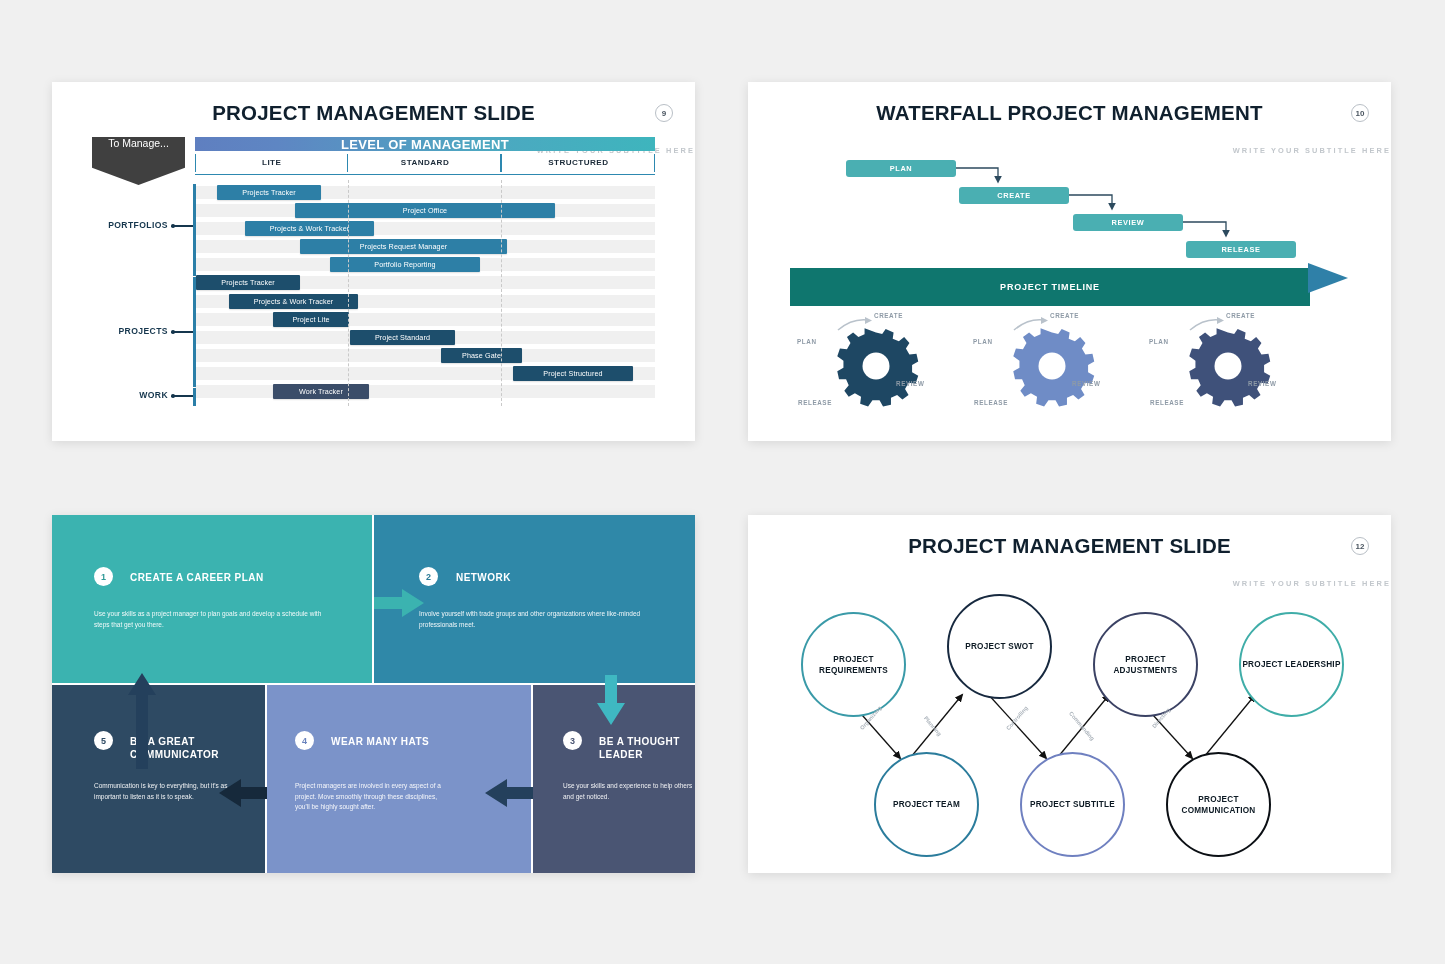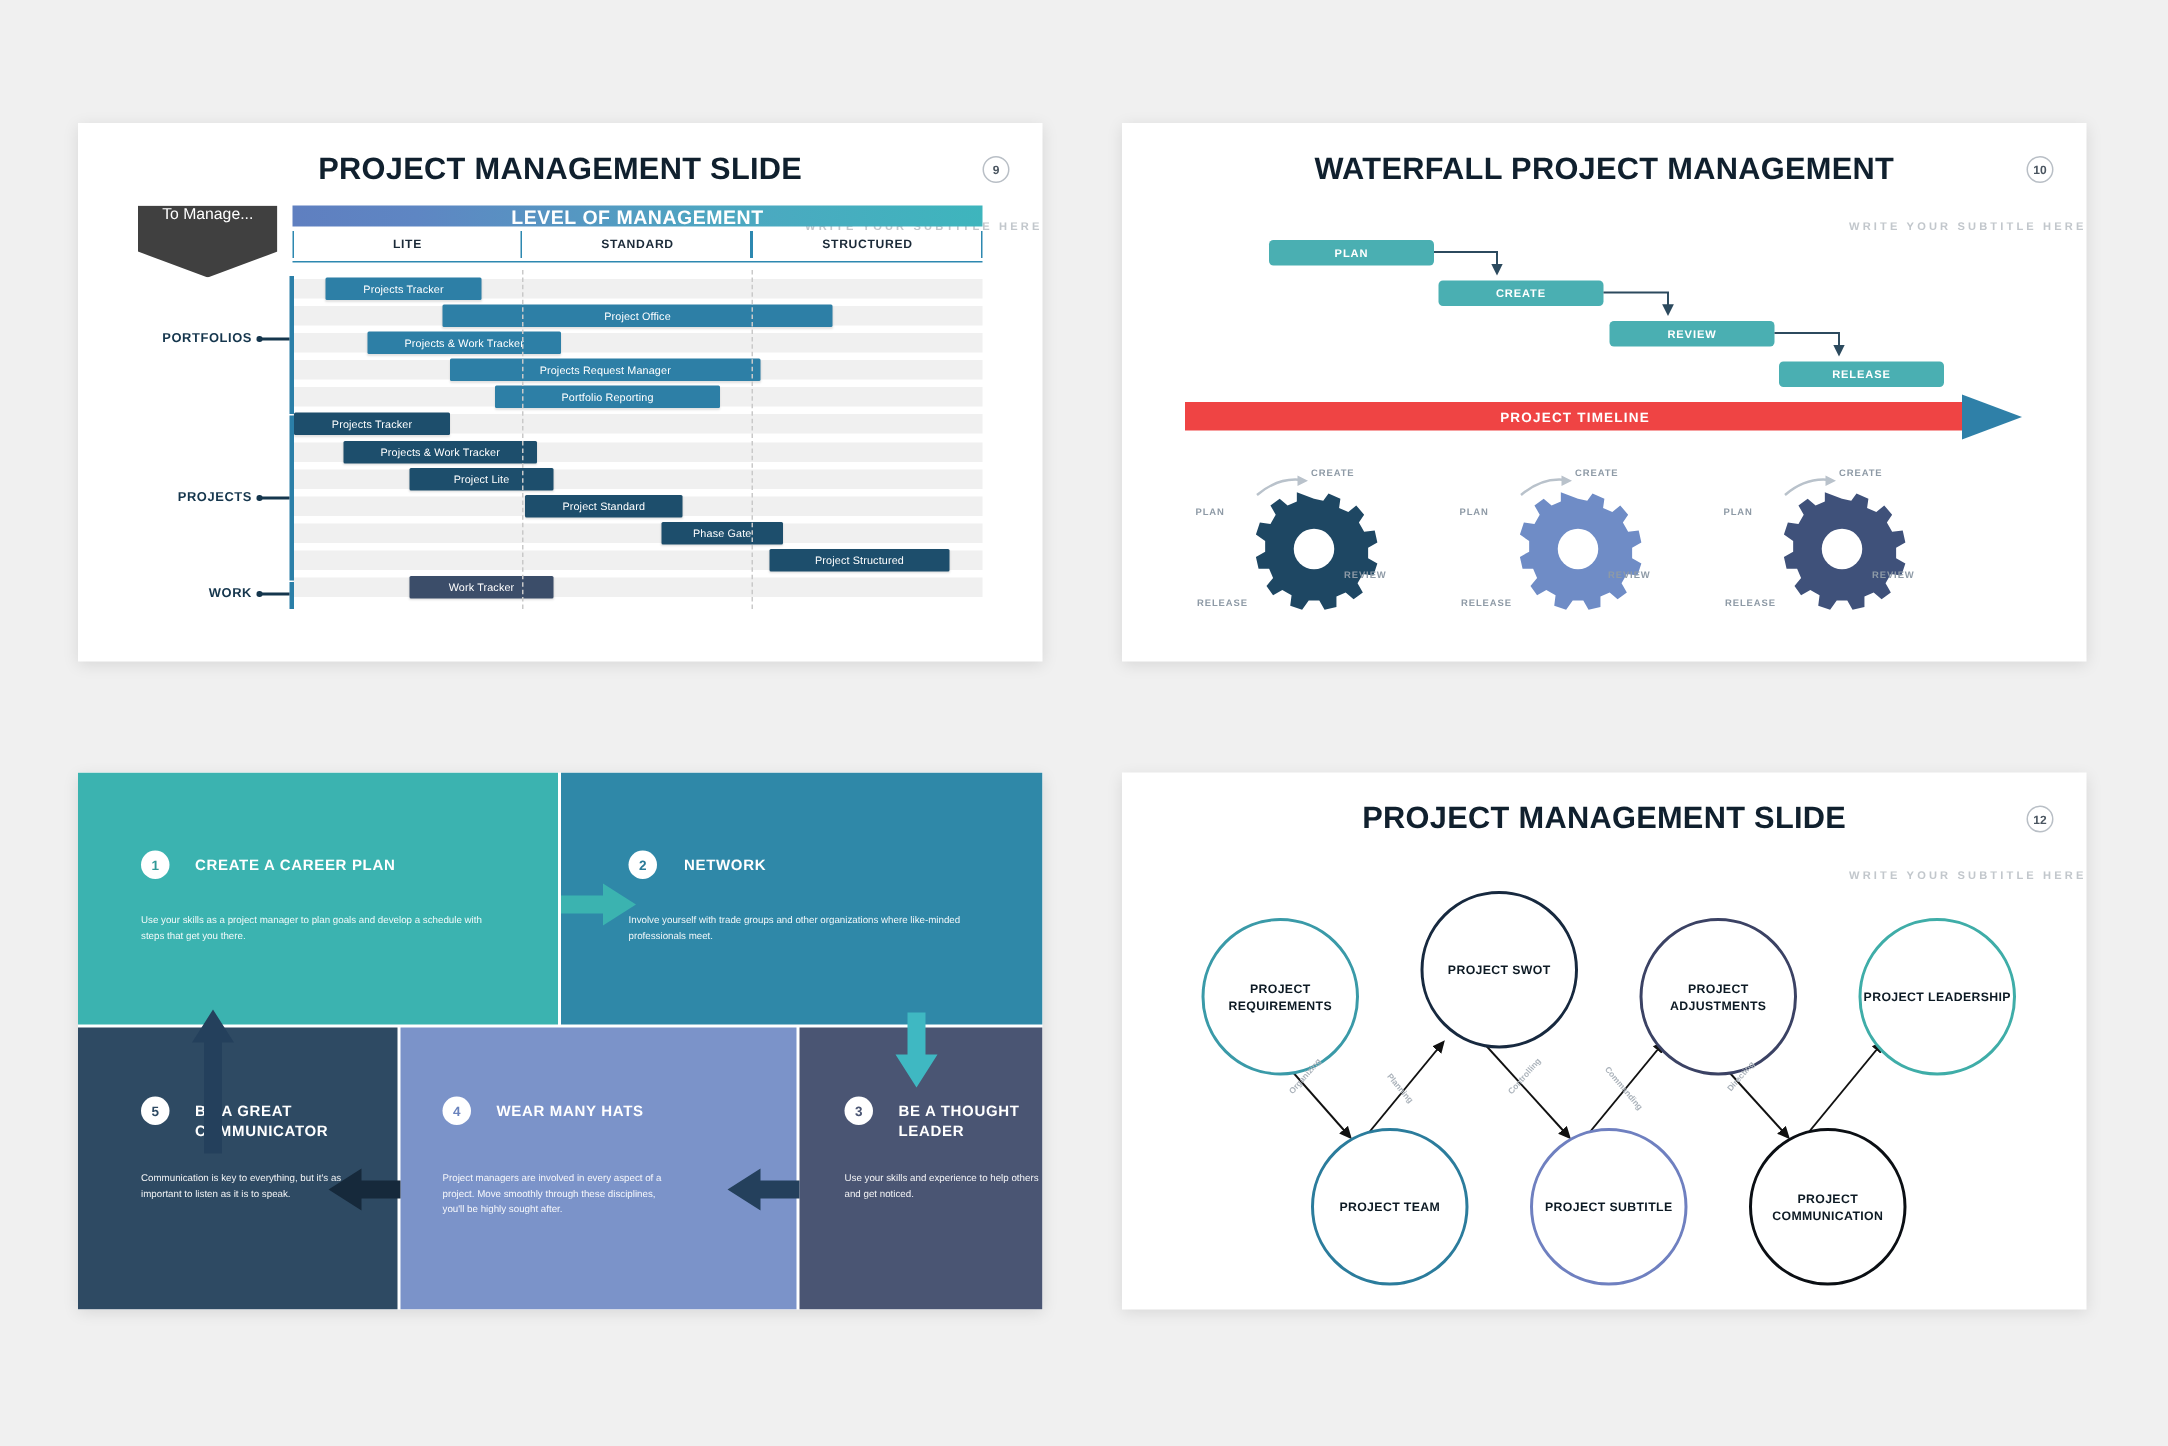--- a/index.html
+++ b/index.html
@@ -91,22 +91,22 @@
   
   .wf-step {
     position:absolute; height:17px; border-radius:3px;
     background:#4aafb2; color:#fff; font-size:7.4px; font-weight:bold;
     letter-spacing:.6px; display:flex; align-items:center; justify-content:center;
   }
   .wf-timeline {
     position:absolute; left:42px; top:186px; width:558px; height:21px;
   }
   .wf-tl-body {
-    position:absolute; left:0; top:0; width:520px; height:19px;
-    background:#ef4444; color:#fff; font-size:9px; font-weight:bold;
+    position:absolute; left:0; top:0; width:520px; height:38px;
+    background:#0f766e; color:#fff; font-size:9px; font-weight:bold;
     letter-spacing:.8px; display:flex; align-items:center; justify-content:center;
   }
   .wf-tl-head {
     position:absolute; left:518px; top:-5px; width:0; height:0;
     border-top:15.5px solid transparent; border-bottom:15.5px solid transparent;
     border-left:40px solid #2f80a8;
   }
   .gearbox { position:absolute; width:160px; height:110px; }
   .gearlbl {
     position:absolute; font-size:6.3px; font-weight:bold; color:#8e9aa6;
@@ -184,21 +184,21 @@
         <div class="s1-row">
           <div class="stripe"></div>
           <div class="s1-bar" style="left: 1px; width: 104px; background: rgb(29, 78, 108);">Projects Tracker</div>
         </div>
         <div class="s1-row">
           <div class="stripe"></div>
           <div class="s1-bar" style="left: 34px; width: 129px; background: rgb(29, 78, 108);">Projects &amp; Work Tracker</div>
         </div>
         <div class="s1-row">
           <div class="stripe"></div>
-          <div class="s1-bar" style="left: 78px; width: 96px; background: rgb(29, 78, 108);">Project Lite</div>
+          <div class="s1-bar" style="left: 78px; width: 76px; background: rgb(29, 78, 108);">Project Lite</div>
         </div>
         <div class="s1-row">
           <div class="stripe"></div>
           <div class="s1-bar" style="left: 155px; width: 105px; background: rgb(29, 78, 108);">Project Standard</div>
         </div>
         <div class="s1-row">
           <div class="stripe"></div>
           <div class="s1-bar" style="left: 246px; width: 81px; background: rgb(29, 78, 108);">Phase Gate</div>
         </div>
         <div class="s1-row">

